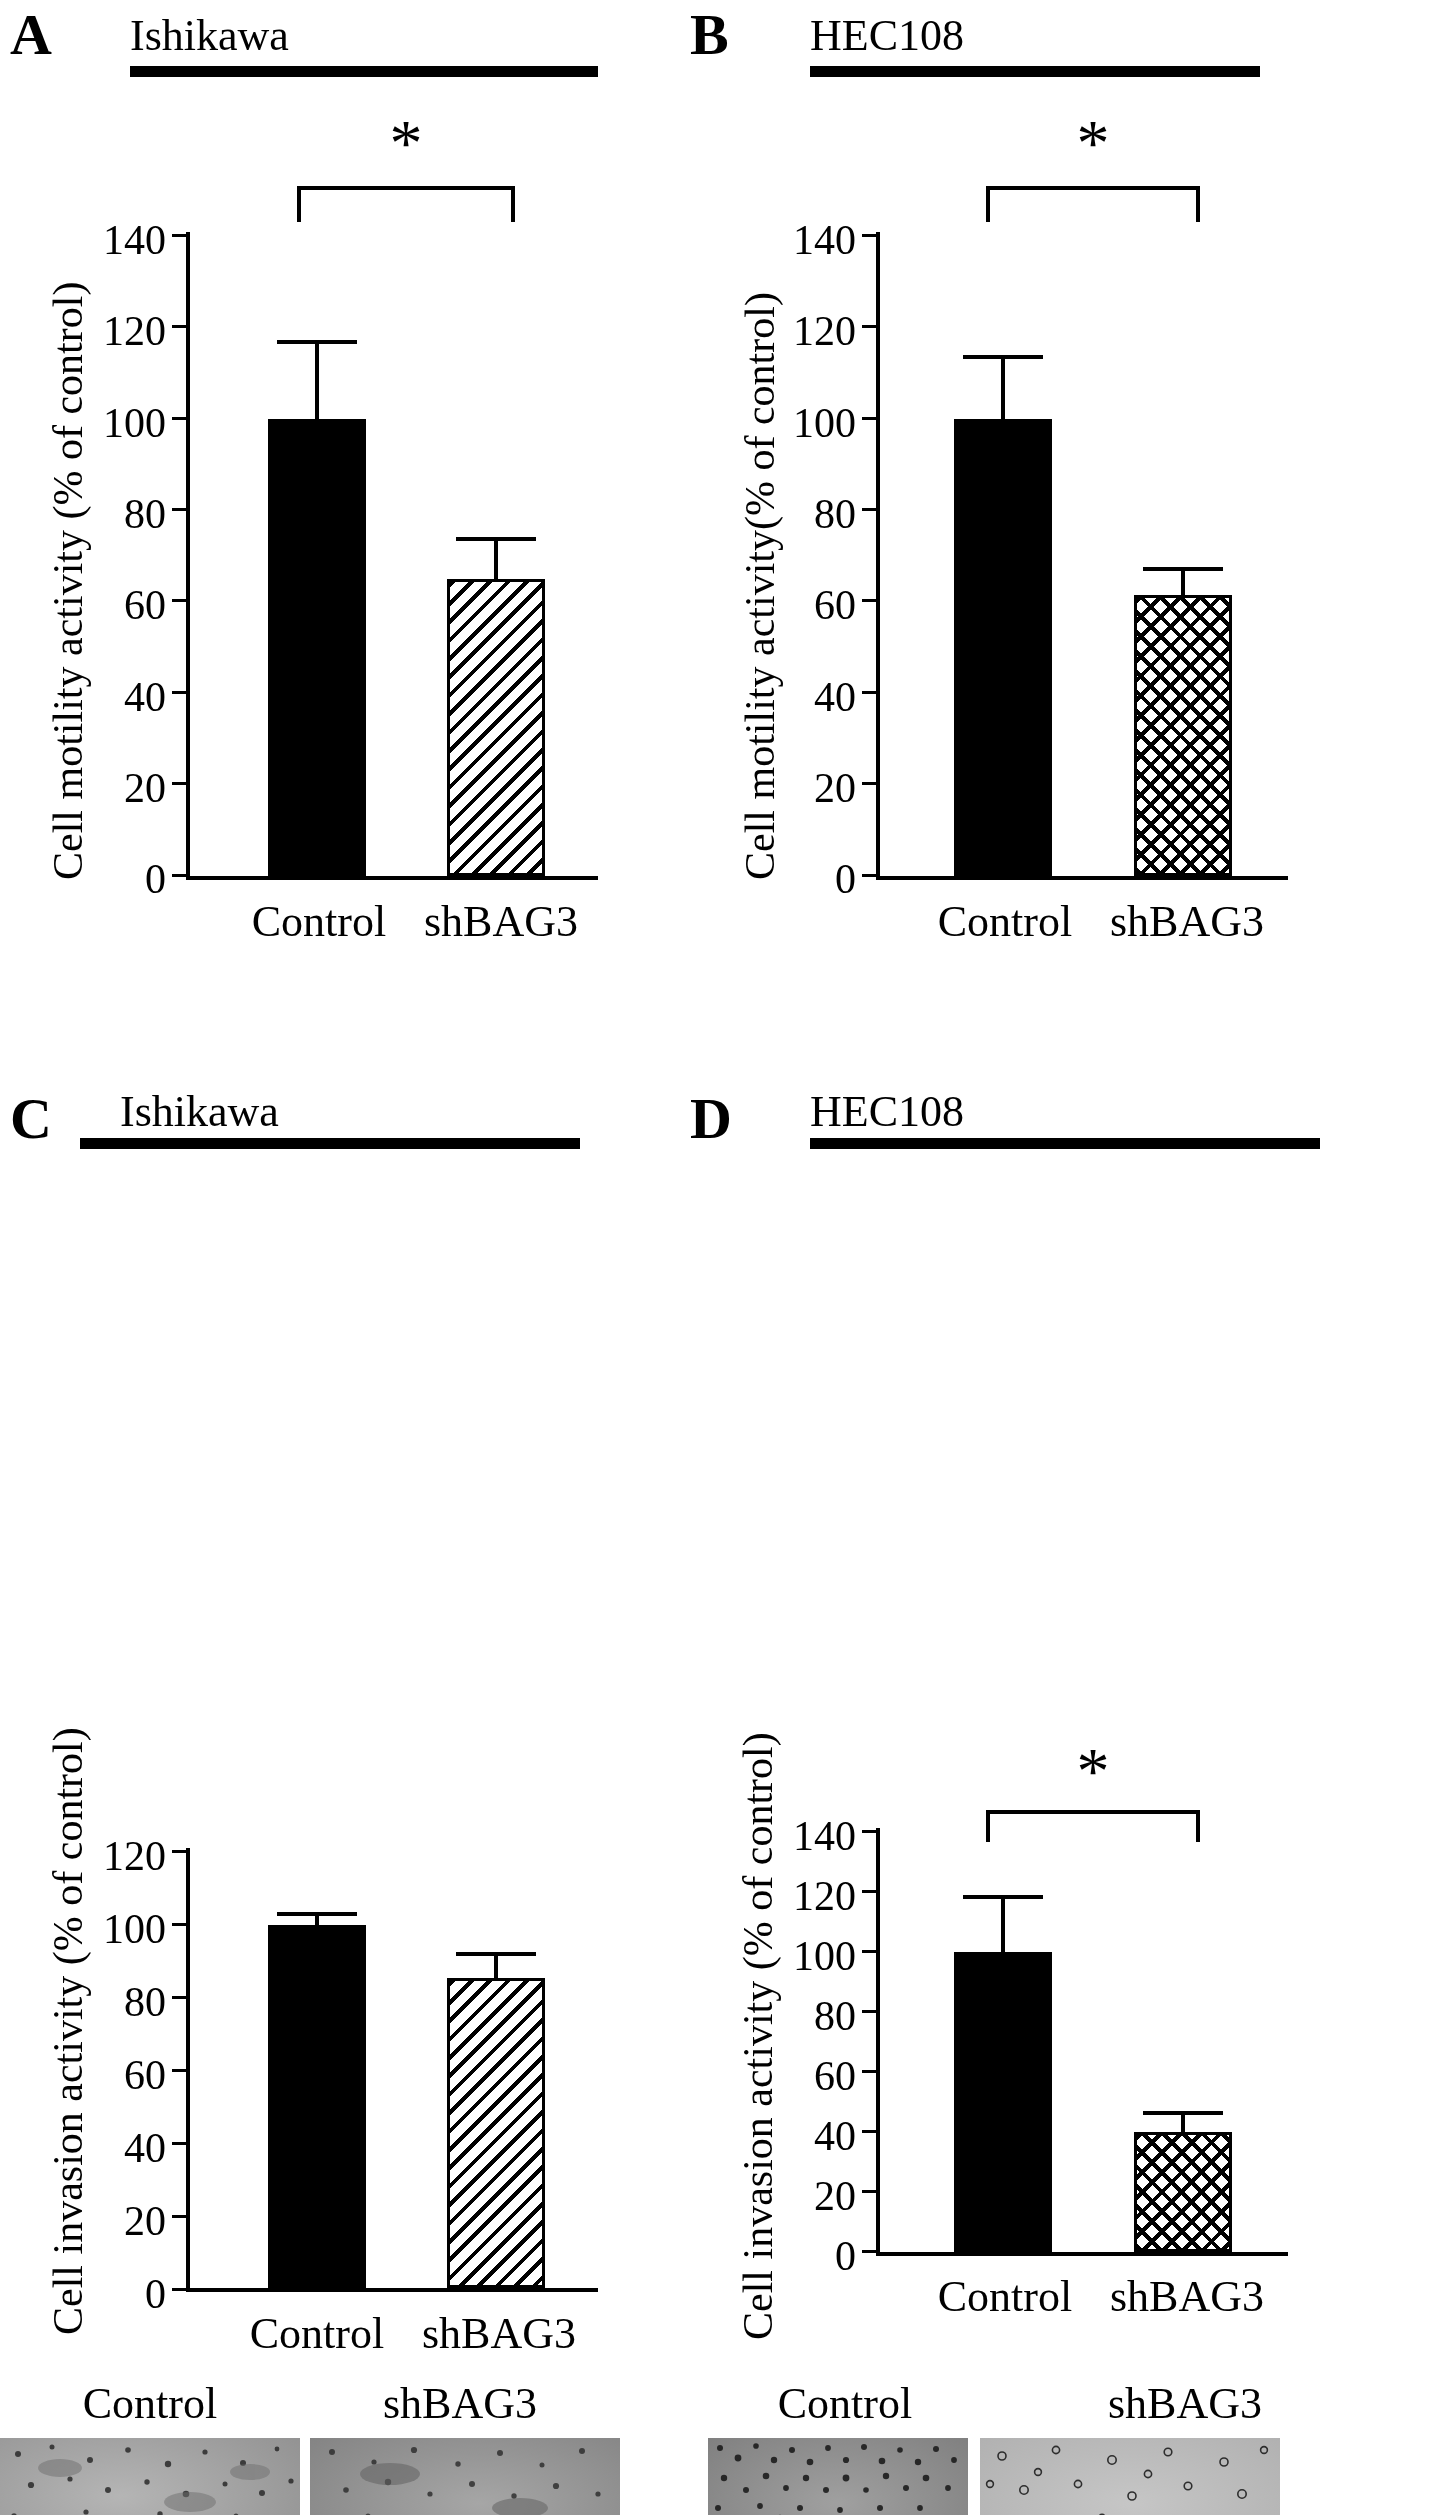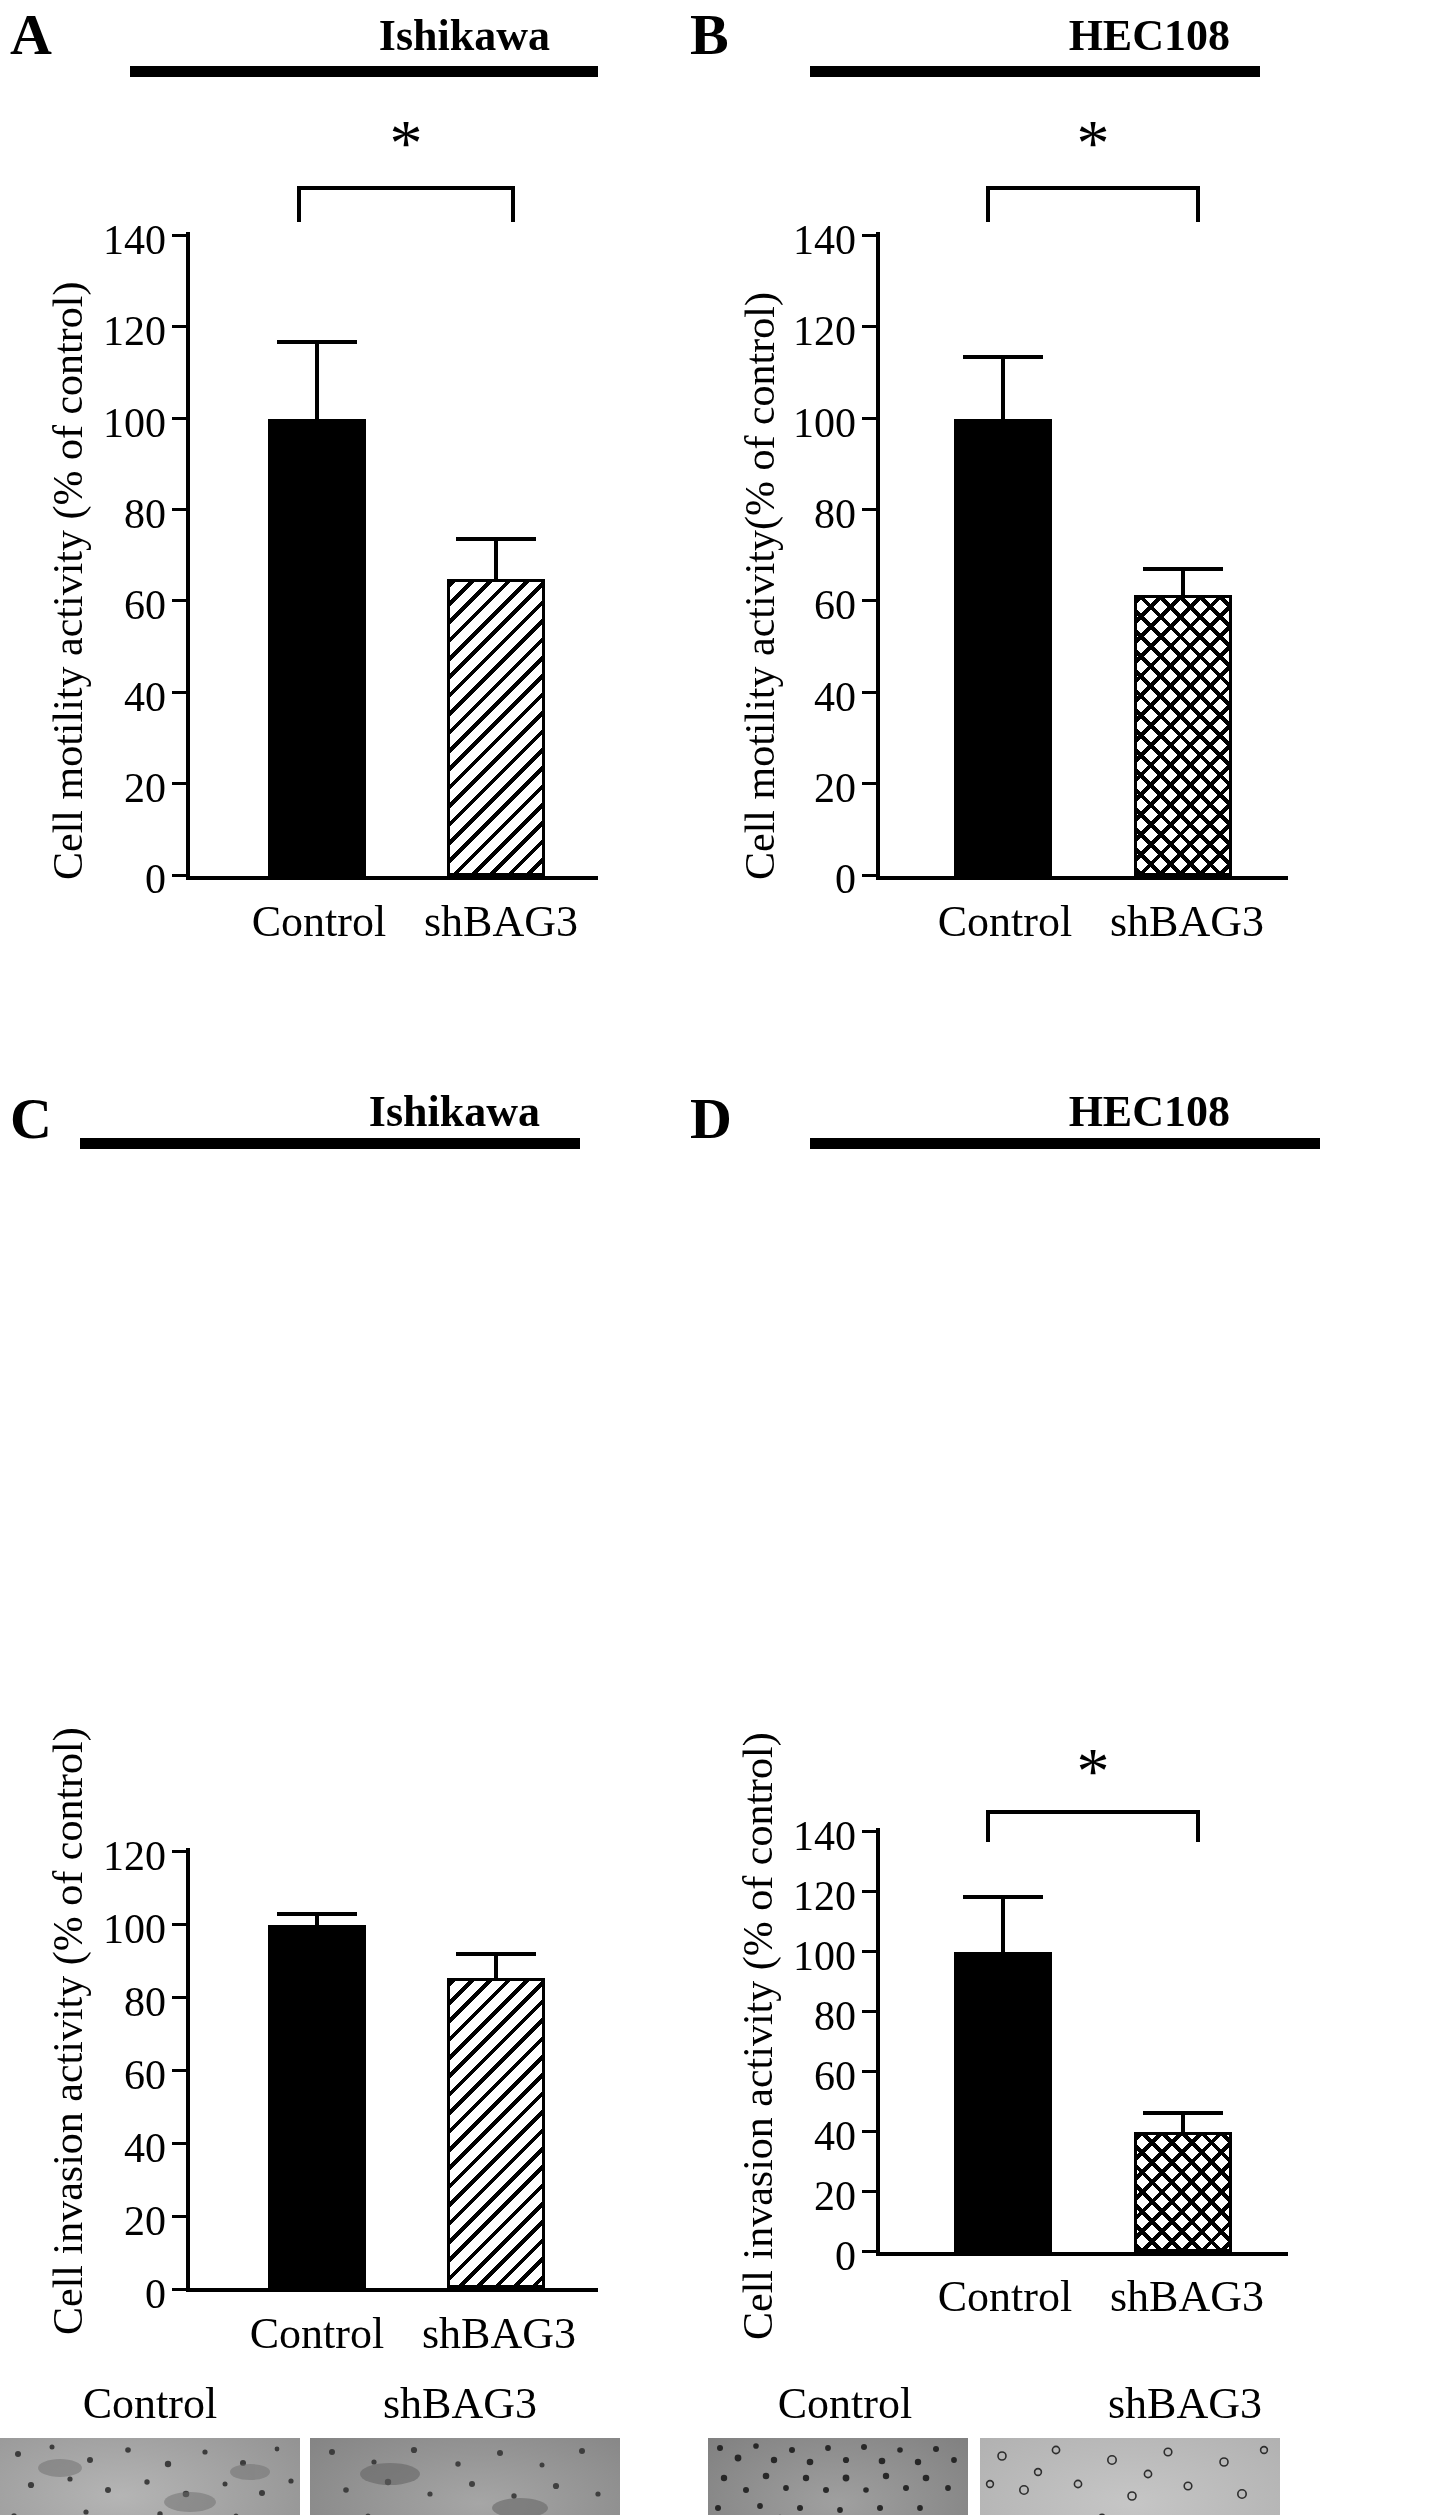--- a/index.html
+++ b/index.html
@@ -28,22 +28,21 @@
     font-family: "Liberation Serif", serif;
     font-weight: bold;
     font-size: 58px;
     line-height: 1;
   }
   .panel-title {
     position: absolute;
     font-family: "Liberation Serif", serif;
     font-size: 44px;
     line-height: 1;
-    text-align: right;
-    font-weight: bold;
+    text-align: left;
   }
   .title-rule {
     position: absolute;
     background: #000;
     height: 11px;
   }
   .axis-title {
     position: absolute;
     font-family: "Liberation Serif", serif;
     font-size: 42px;

